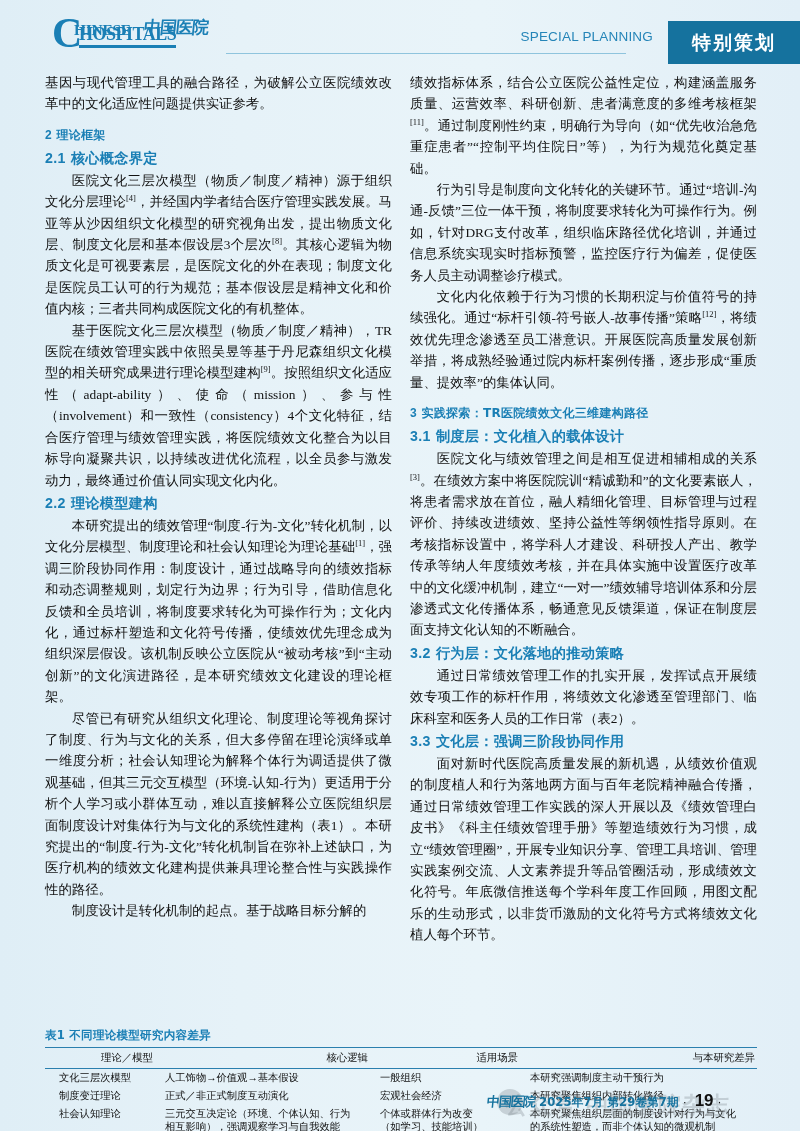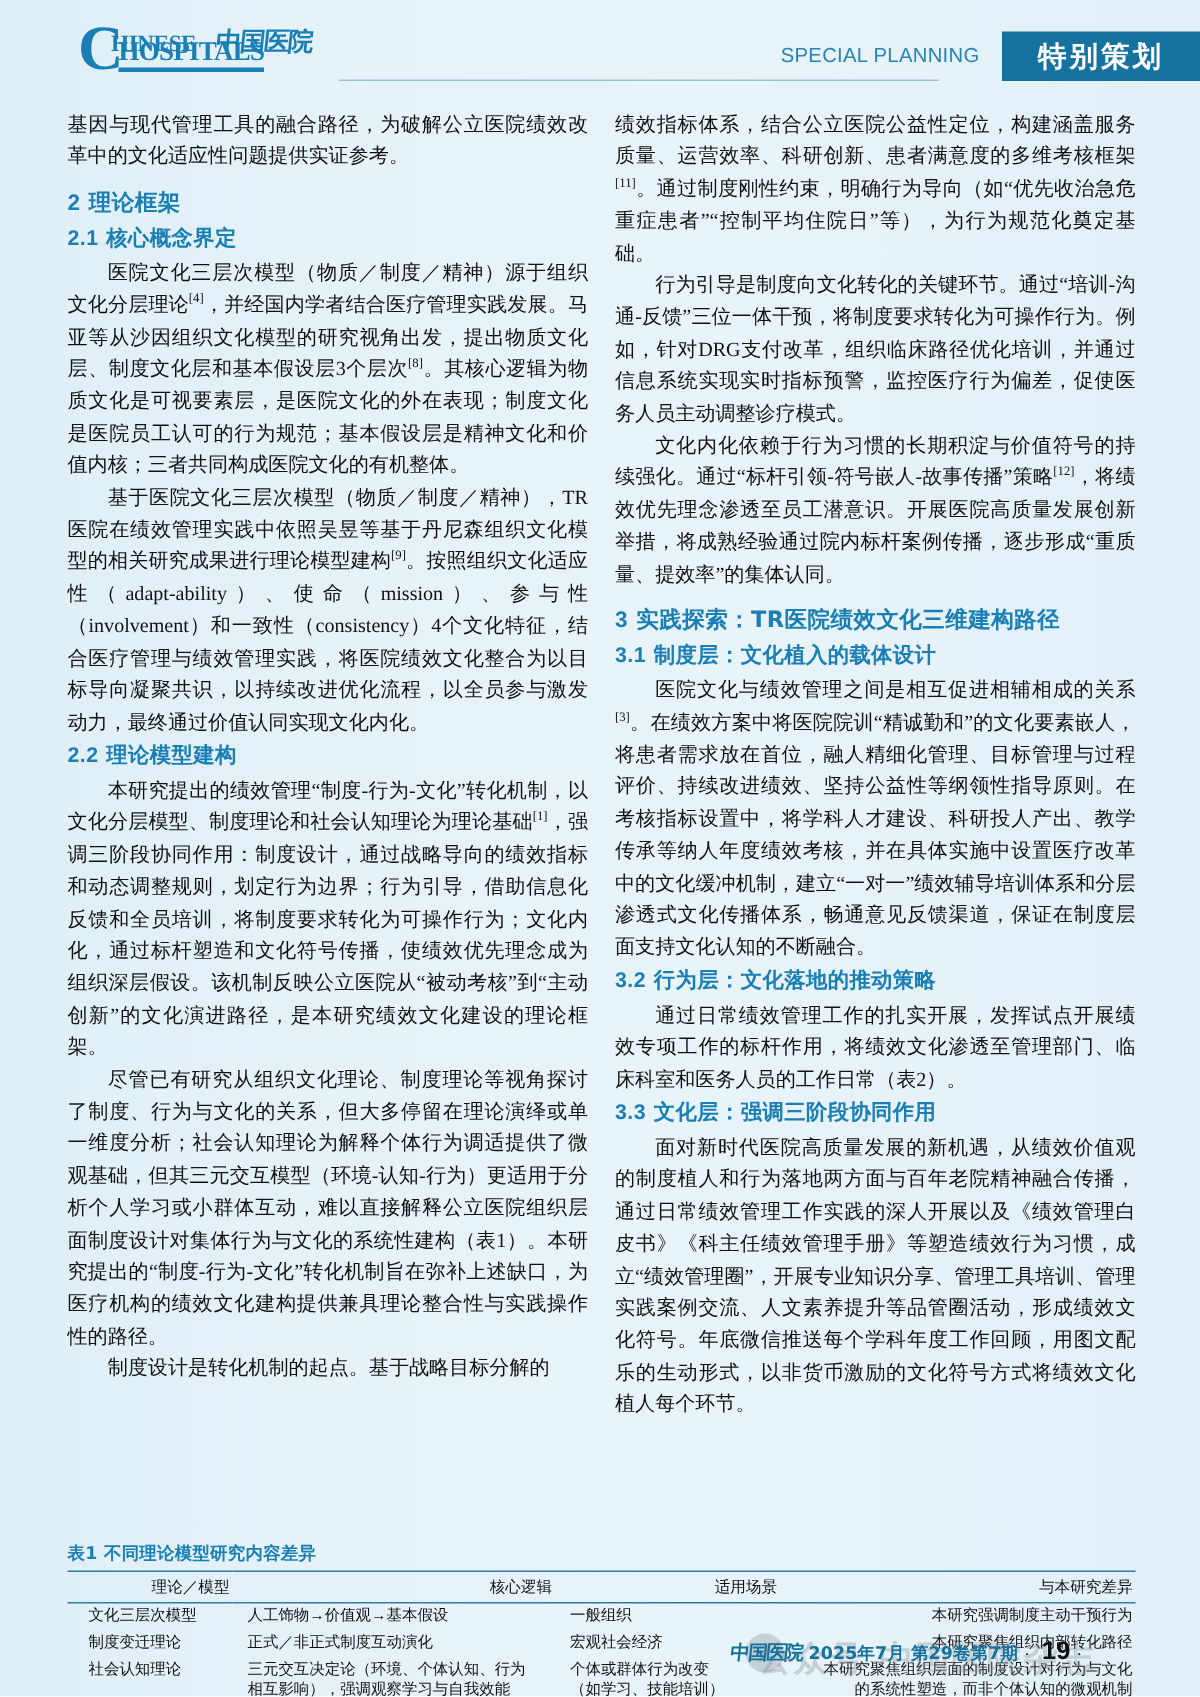--- a/index.html
+++ b/index.html
@@ -80,21 +80,21 @@
     right: 147px; top: 29px;
     font-family: "Liberation Sans", sans-serif;
     font-size: 13.5px;
     color: #2585b8;
     letter-spacing: 0.2px;
     white-space: nowrap;
   }
   .tag-box {
     position: absolute;
     right: 0px; top: 21px;
-    width: 132px; height: 33px;
+    width: 132px; height: 43px;
     background: #15729e;
     color: #ffffff;
     font-family: "DejaVu Sans", sans-serif;
     font-size: 19px;
     font-weight: bold;
     letter-spacing: 2px;
     display: flex;
     align-items: center;
     justify-content: center;
   }
@@ -114,21 +114,21 @@
     color: #111111;
     text-align: justify;
     text-justify: inter-ideograph;
     letter-spacing: 0px;
     font-family: "Liberation Serif", "DejaVu Serif", serif;
   }
   p.indent { text-indent: 2em; }
 
   h2.sec {
     margin: 9px 0 2px 0;
-    font-size: 15px;
+    font-size: 12px;
     line-height: 22px;
     color: #1a7fb5;
     font-weight: bold;
     font-family: "DejaVu Sans", "Liberation Sans", sans-serif;
     letter-spacing: 0.3px;
   }
   h3.subsec {
     margin: 2px 0 1px 0;
     font-size: 14.2px;
     line-height: 21px;
@@ -184,21 +184,21 @@
     border-bottom: none;
   }
   table.tbl tfoot td {
     border-top: 1.4px solid #2a7fae;
     height: 2px;
     padding: 0;
   }
   .c1 { width: 110px; text-align: left; padding-left: 14px !important; }
   .c2 { width: 215px; text-align: left; padding-left: 10px !important; }
   .c3 { width: 150px; text-align: left; padding-left: 10px !important; }
-  .c4 { width: 237px; text-align: right; padding-left: 10px !important; }
+  .c4 { width: 237px; text-align: left; padding-left: 10px !important; }
   .hc1 { text-align: left; padding-left: 14px !important;}
   .hc2, .hc3, .hc4 { text-align: center; }
 
   
   .footer {
     position: absolute;
     left: 0; bottom: 8px; width: 800px;
     height: 40px;
   }
   .footer-inner {

